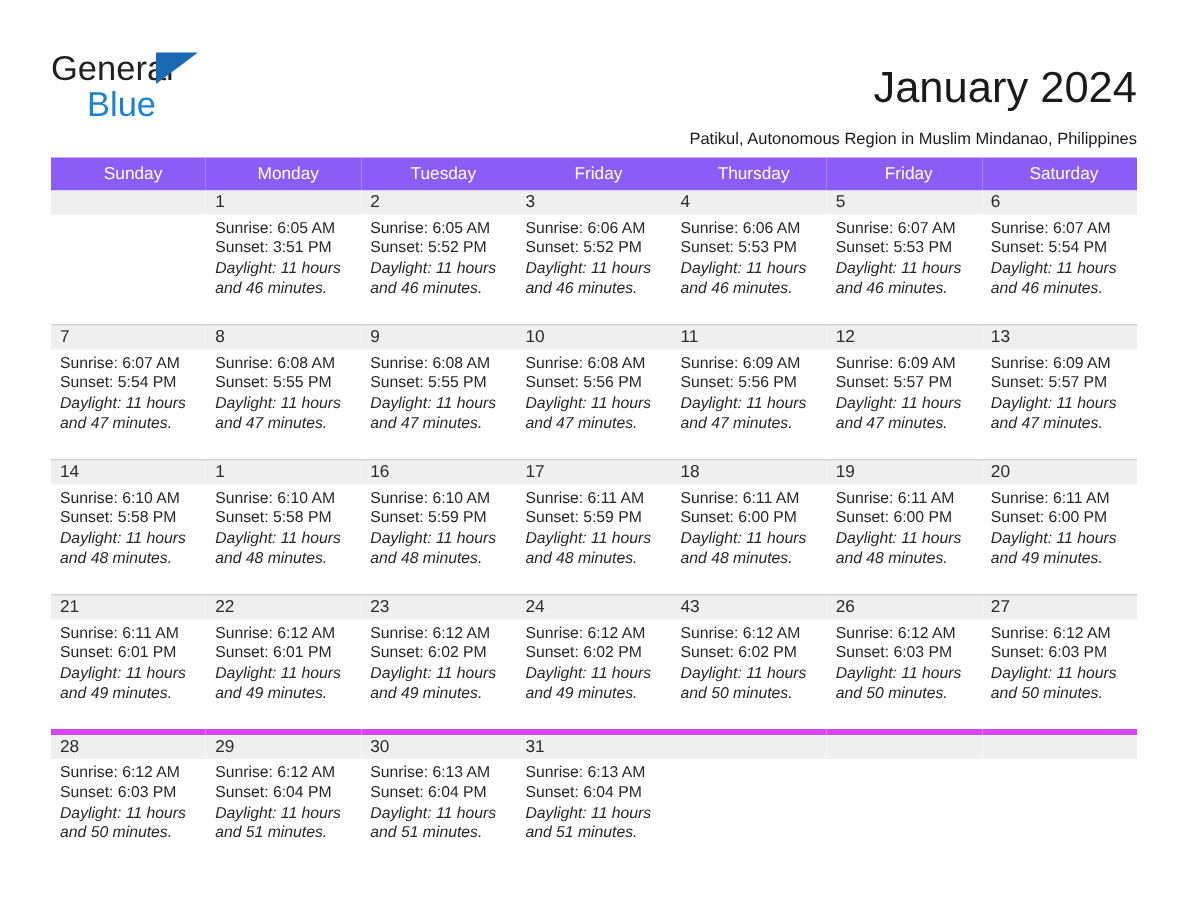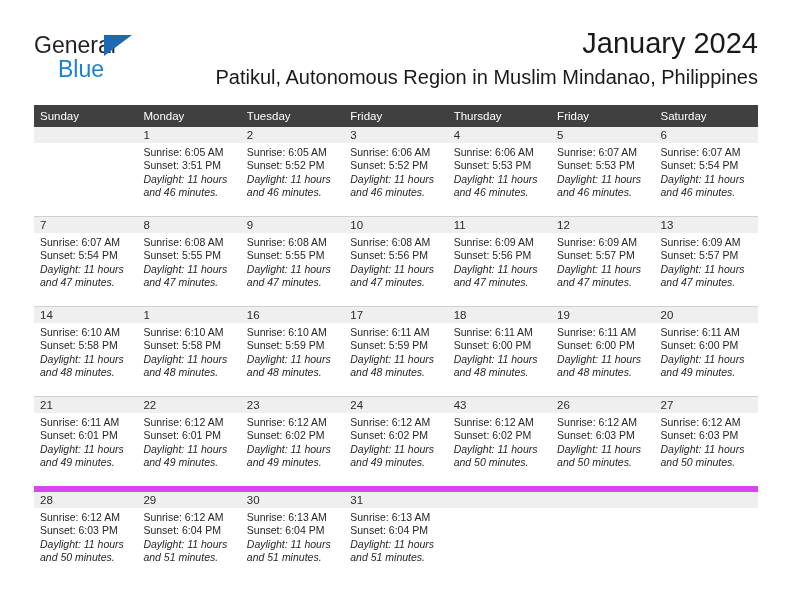--- a/index.html
+++ b/index.html
@@ -68,63 +68,64 @@
     position: absolute;
     right: 0;
     top: 0;
     text-align: right;
   }
   .month-title {
     font-size: 29px;
     color: #1a1a1a;
     line-height: 34px;
     white-space: nowrap;
+    margin-top: 16px;
   }
   .location-subtitle {
     margin-top: 8px;
-    font-size: 20px;
+    font-size: 11px;
     color: #1a1a1a;
     line-height: 18px;
     white-space: nowrap;
   }
 
   
   .calendar {
     position: absolute;
     left: 34px;
     top: 105px;
     width: 724px;
     border-collapse: collapse;
     table-layout: fixed;
   }
   .calendar th {
-    background: #404040;
+    background: #8b5cf6;
     color: #ffffff;
     font-size: 11.5px;
     font-weight: normal;
-    text-align: left;
+    text-align: center;
     padding: 5px 0 5px 6px;
     height: 11px;
     border: none;
   }
   .calendar td {
     vertical-align: top;
     padding: 0;
     border: none;
     width: 103.43px;
   }
   .week-row > td {
     border-top: 1px solid #d0d0d0;
     height: 89px;
   }
   .week-row.first-week > td {
     border-top: none;
   }
   .week-row.last-week > td {
-    border-top: 6px solid #d946ef;
+    border-top: 4px solid #d946ef;
   }
   .daynum-band {
     background: #efefef;
     height: 16px;
     padding: 1px 0 1px 6px;
     box-sizing: border-box;
     font-size: 11.5px;
     color: #2b2b2b;
     line-height: 14px;
   }

